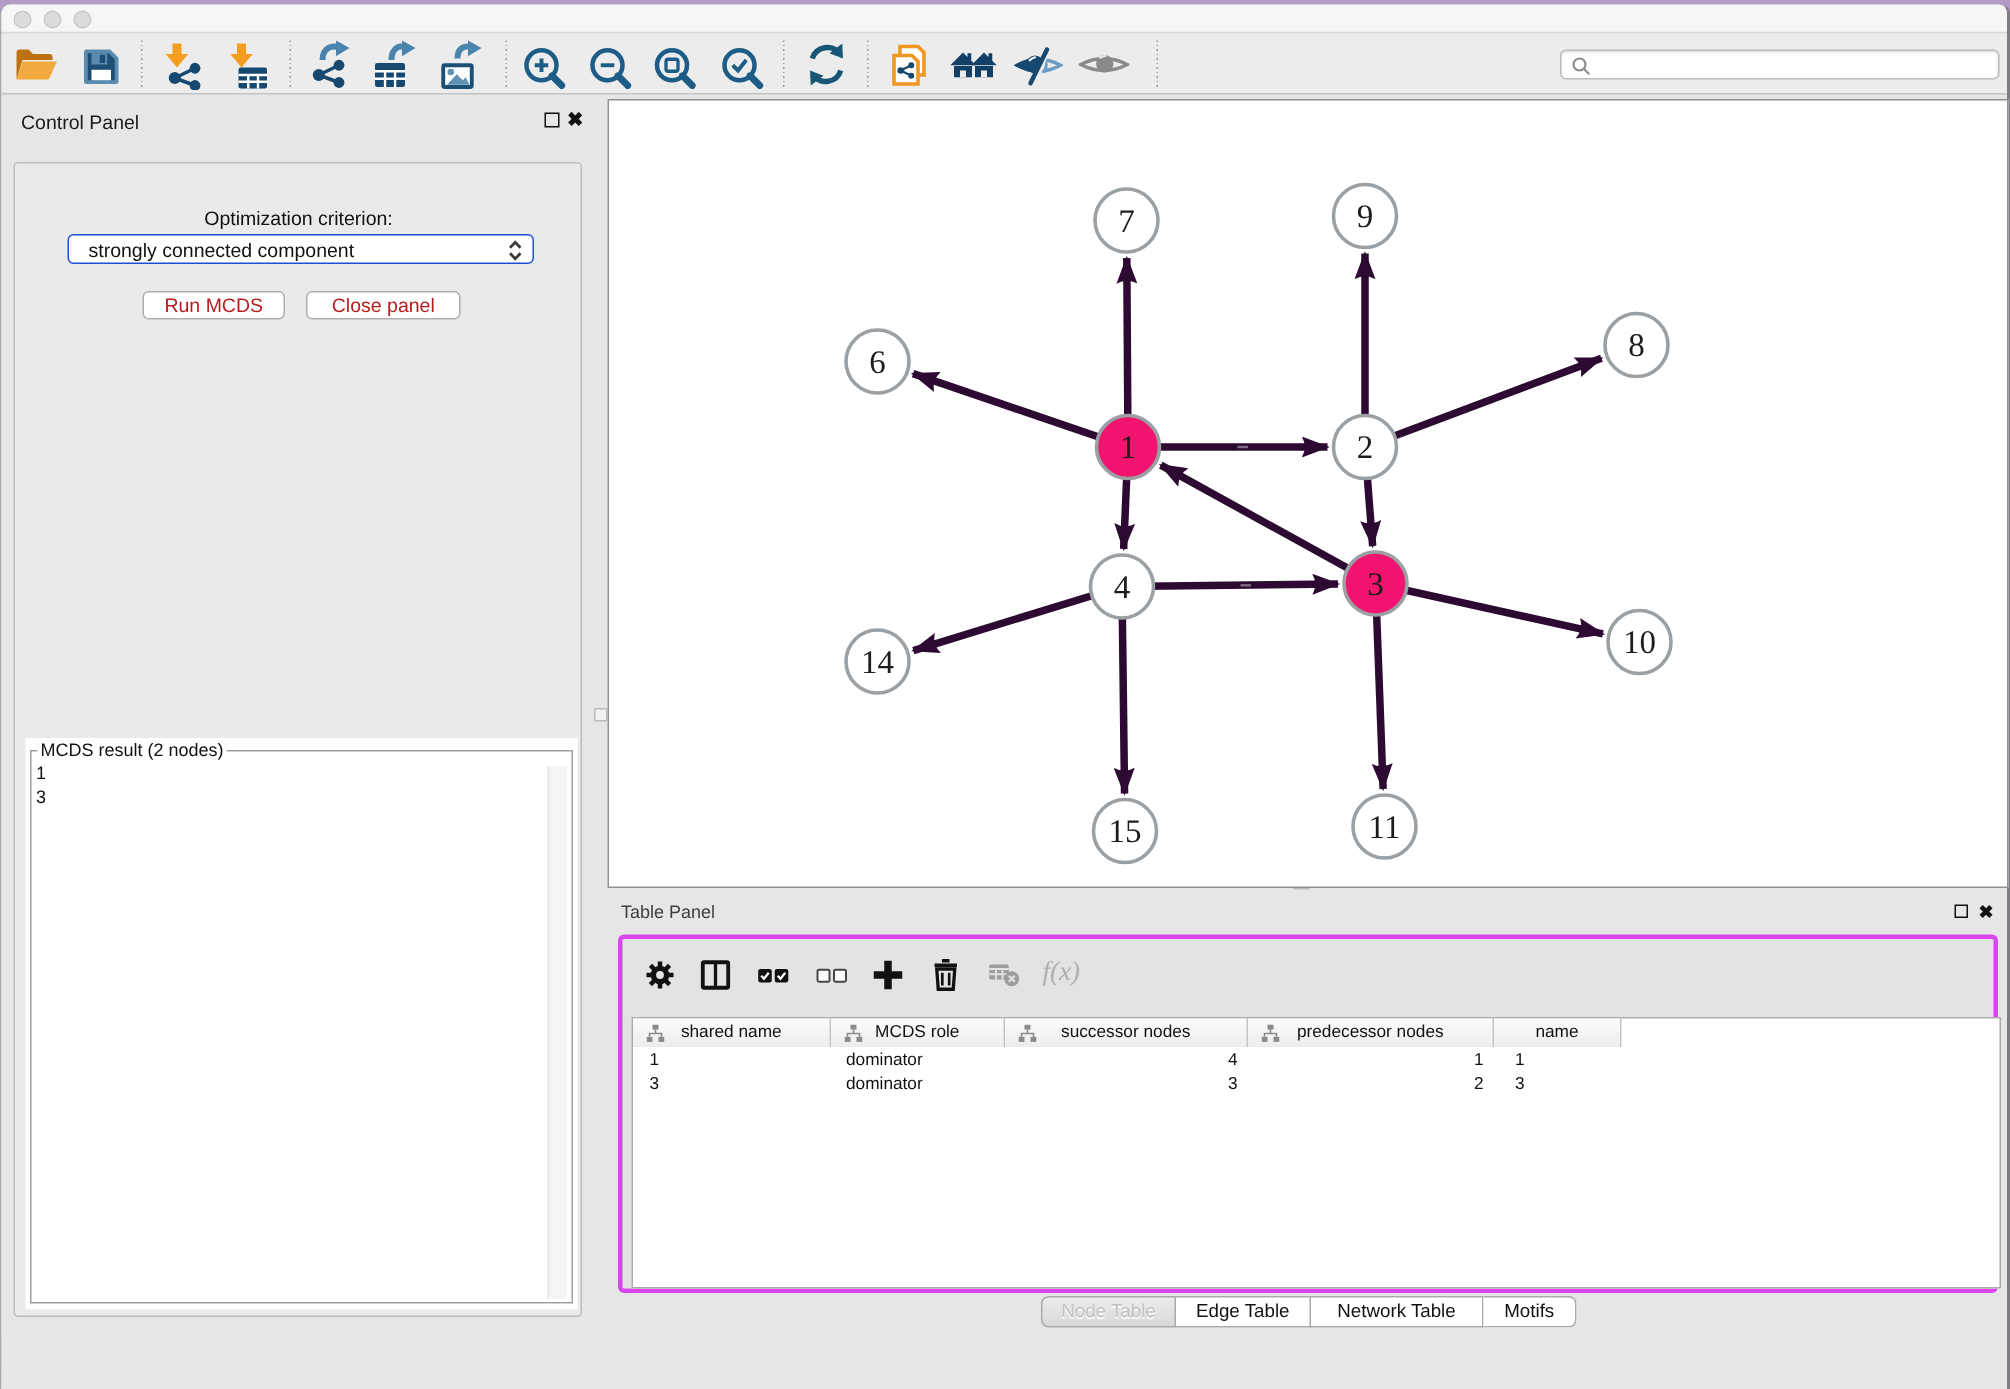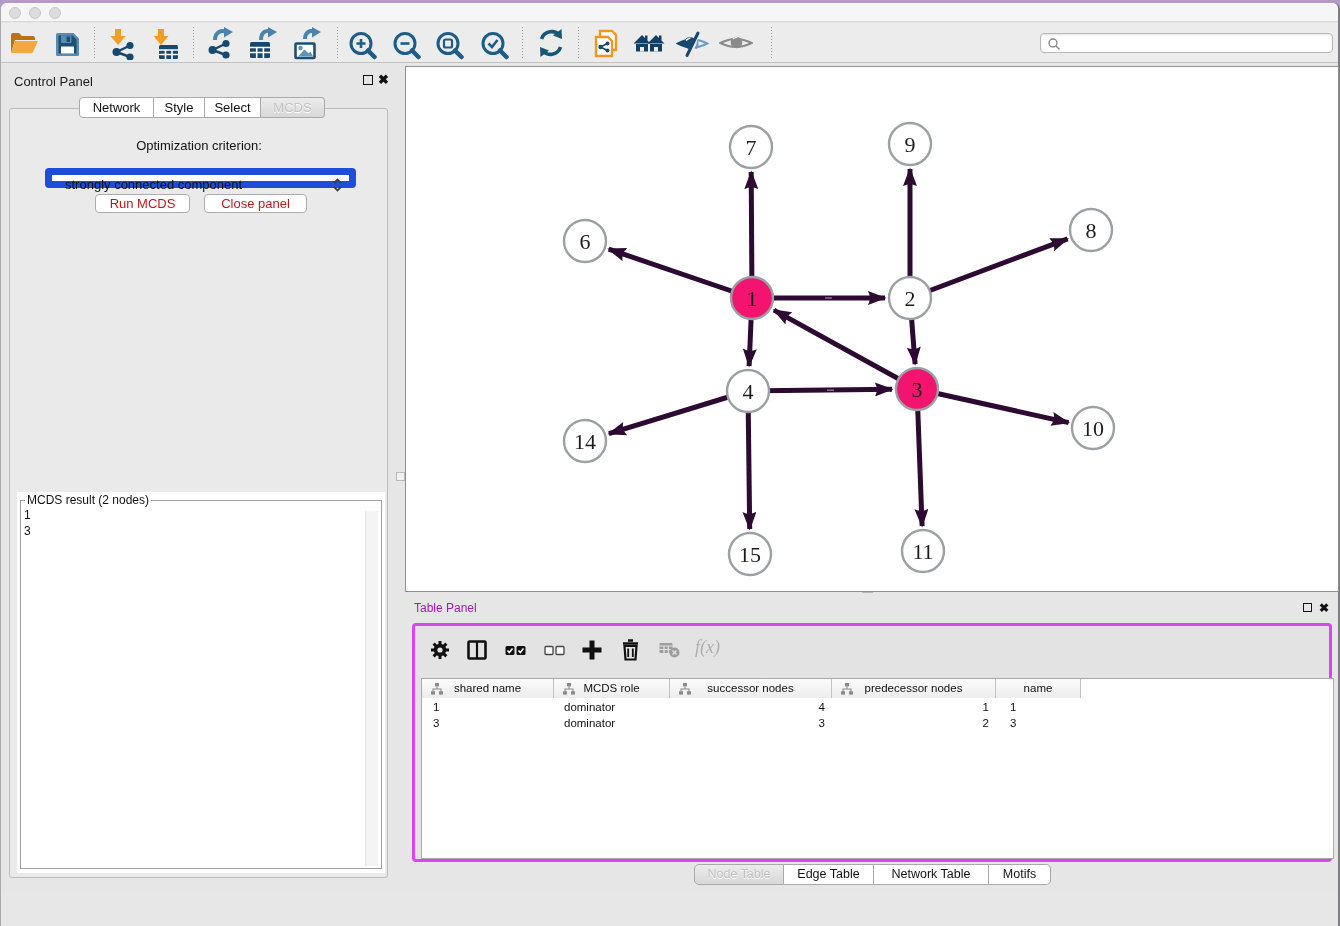--- a/index.html
+++ b/index.html
@@ -188,28 +188,22 @@
         <line x1="9" y1="9" x2="12.5" y2="12.5" stroke="#8a8a8a" stroke-width="1.4"></line>
       </svg>
     </div>
   </div>
   <div id="main">
 
     <div id="cp-head">Control Panel</div>
     <div class="winbtn-sq" style="left:362px; top:11px;"></div>
     <div class="winbtn-x" style="left:377px; top:11px;">✖</div>
     <div id="cp-content"></div>
-    <div class="tabrow" style="left:78px; top:33px;">
-      <div class="tab first" style="width:75px;">Network</div>
-      <div class="tab" style="width:51px;">Style</div>
-      <div class="tab" style="width:56px;">Select</div>
-      <div class="tab last sel" style="width:64px;">MCDS</div>
-    </div>
     <div class="abs" style="left:9px; top:74px; width:378px; text-align:center; font-size:13px; color:#111;">Optimization criterion:</div>
-    <div class="abs" style="left:44px; top:104px; width:311px; height:20px; background:#fff; border:7px solid #1d4ed8; border-radius:4px;">
+    <div class="abs" style="left:44px; top:92px; width:311px; height:20px; background:#fff; border:1px solid #1d4ed8; border-radius:4px;">
       <div class="abs" style="left:13px; top:2px; font-size:13px; color:#111;">strongly connected component</div>
       <svg class="abs" style="right:6px; top:3px;" width="11" height="14" viewBox="0 0 11 14">
         <path d="M2 5.2 L5.5 1.5 L9 5.2" fill="none" stroke="#3a3a3a" stroke-width="1.8"></path>
           <path d="M2 8.8 L5.5 12.5 L9 8.8" fill="none" stroke="#3a3a3a" stroke-width="1.8"></path>
       </svg>
     </div>
     <div class="btn" style="left:94px; top:130px; width:95px;">Run MCDS</div>
     <div class="btn" style="left:203px; top:130px; width:103px;">Close panel</div>
     <div class="abs" style="left:16px; top:428px; width:368px; height:381px; background:#fff;">
       <div class="abs" style="left:3px; top:8px; right:3px; bottom:4px; border:1px solid #9f9f9f;"></div>
@@ -270,21 +264,21 @@
           <text x="747" y="397.5">4</text>
           <text x="916" y="395.5">3</text>
           <text x="584" y="447.5">14</text>
           <text x="1092" y="434.5">10</text>
           <text x="749" y="560.5">15</text>
           <text x="922" y="557.5">11</text>
         </g>
       </svg>
     </div>
 
-    <div class="abs" style="left:413px; top:537px; font-size:12px; color:#a21caf;">Table Panel</div>
+    <div class="abs" style="left:413px; top:537px; font-size:12px; color:#404040;">Table Panel</div>
     <div class="winbtn-sq" style="left:1302px; top:539px; width:9px; height:9px; border-width:1.4px;"></div>
     <div class="winbtn-x" style="left:1318px; top:539px; font-size:12px;">✖</div>
     <div id="tablewrap" style="left:411px; top:559px; width:920px; height:239px;">
       <svg class="abs" style="left:15px; top:14px;" width="20" height="20" viewBox="0 0 20 20">
         <g fill="#111">
           <rect x="8.5" y="1" width="3" height="18"></rect>
           <rect x="8.5" y="1" width="3" height="18" transform="rotate(45 10 10)"></rect>
           <rect x="8.5" y="1" width="3" height="18" transform="rotate(90 10 10)"></rect>
           <rect x="8.5" y="1" width="3" height="18" transform="rotate(135 10 10)"></rect>
           <circle cx="10" cy="10" r="6.2"></circle>

